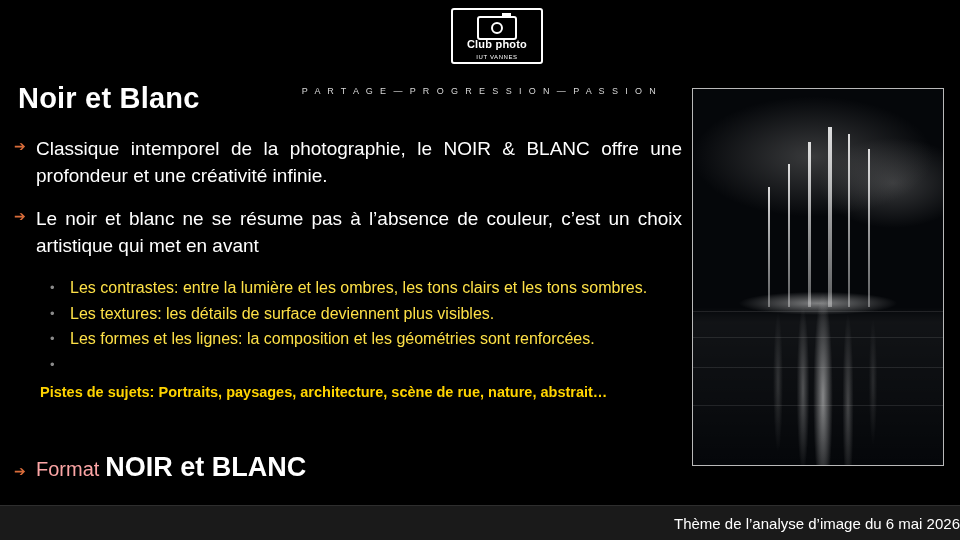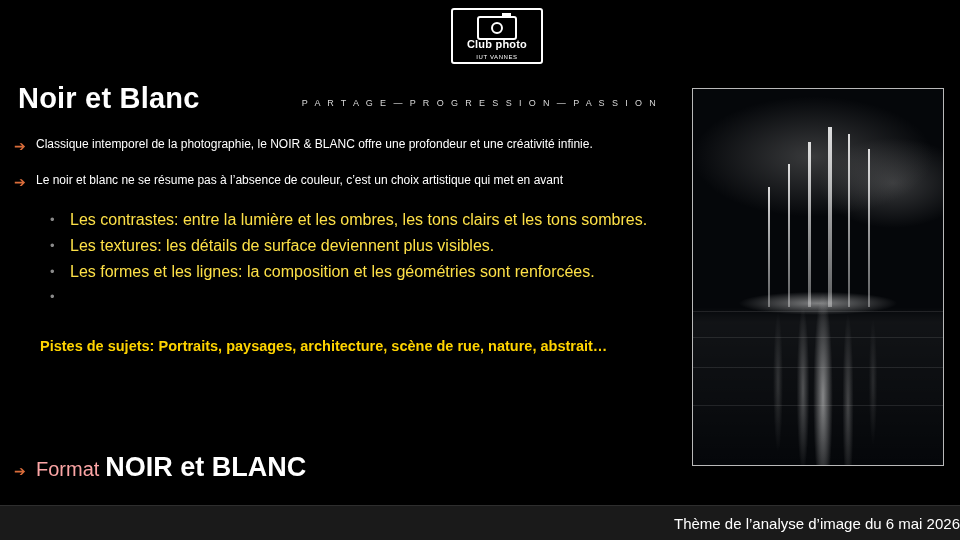--- a/index.html
+++ b/index.html
@@ -86,21 +86,21 @@
     bottom: 2px;
     left: 0;
     width: 100%;
     text-align: center;
     font-size: 6px;
     letter-spacing: .6px;
     color: #ffffff;
   }
   .tagline {
     position: absolute;
-    top: 98px;
+    top: 86px;
     left: 0;
     width: 960px;
     text-align: center;
     font-size: 9px;
     letter-spacing: 2.4px;
     color: #d8d8d8;
   }
 
   
   .title {
@@ -126,21 +126,21 @@
     margin-bottom: 16px;
   }
   .bullet .arrow {
     color: #d96c3a;
     font-size: 14px;
     line-height: 20px;
     width: 22px;
     flex: 0 0 22px;
   }
   .bullet .btext {
-    font-size: 12px;
+    font-size: 19px;
     line-height: 1.42;
     text-align: justify;
     color: #ffffff;
   }
 
   .sublist {
     margin: 18px 0 0 36px;
   }
   .subitem {
     display: flex;
@@ -154,21 +154,21 @@
     width: 20px;
     flex: 0 0 20px;
   }
   .subitem .stext {
     font-size: 16px;
     line-height: 1.3;
     color: #fde047;
   }
 
   .pistes {
-    margin: 32px 0 0 26px;
+    margin: 10px 0 0 26px;
     font-size: 14.5px;
     font-weight: bold;
     color: #ffd400;
   }
 
   .format-line {
     position: absolute;
     top: 452px;
     left: 14px;
     display: flex;

